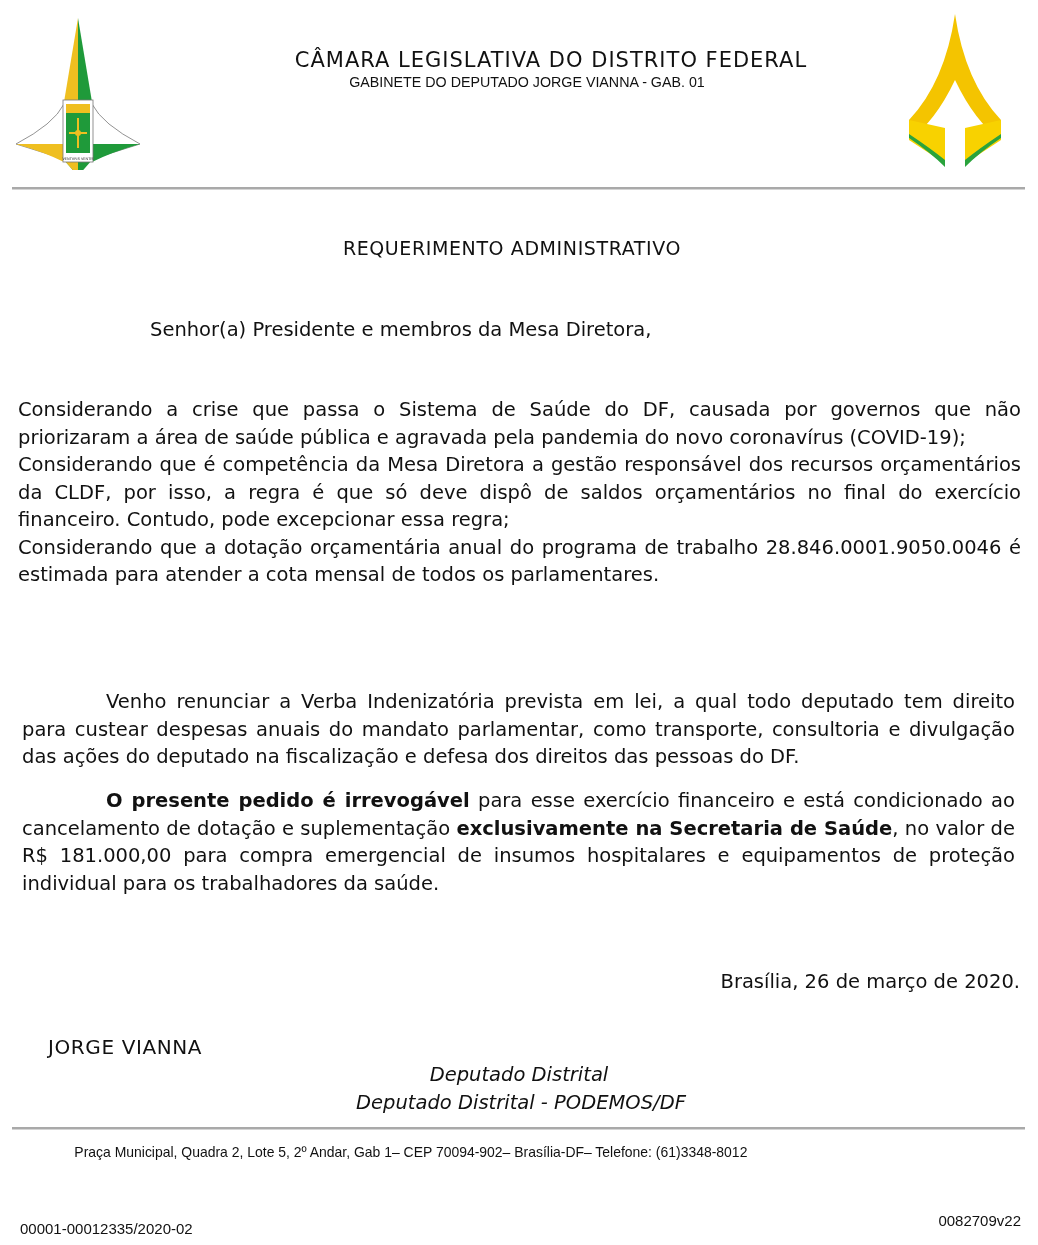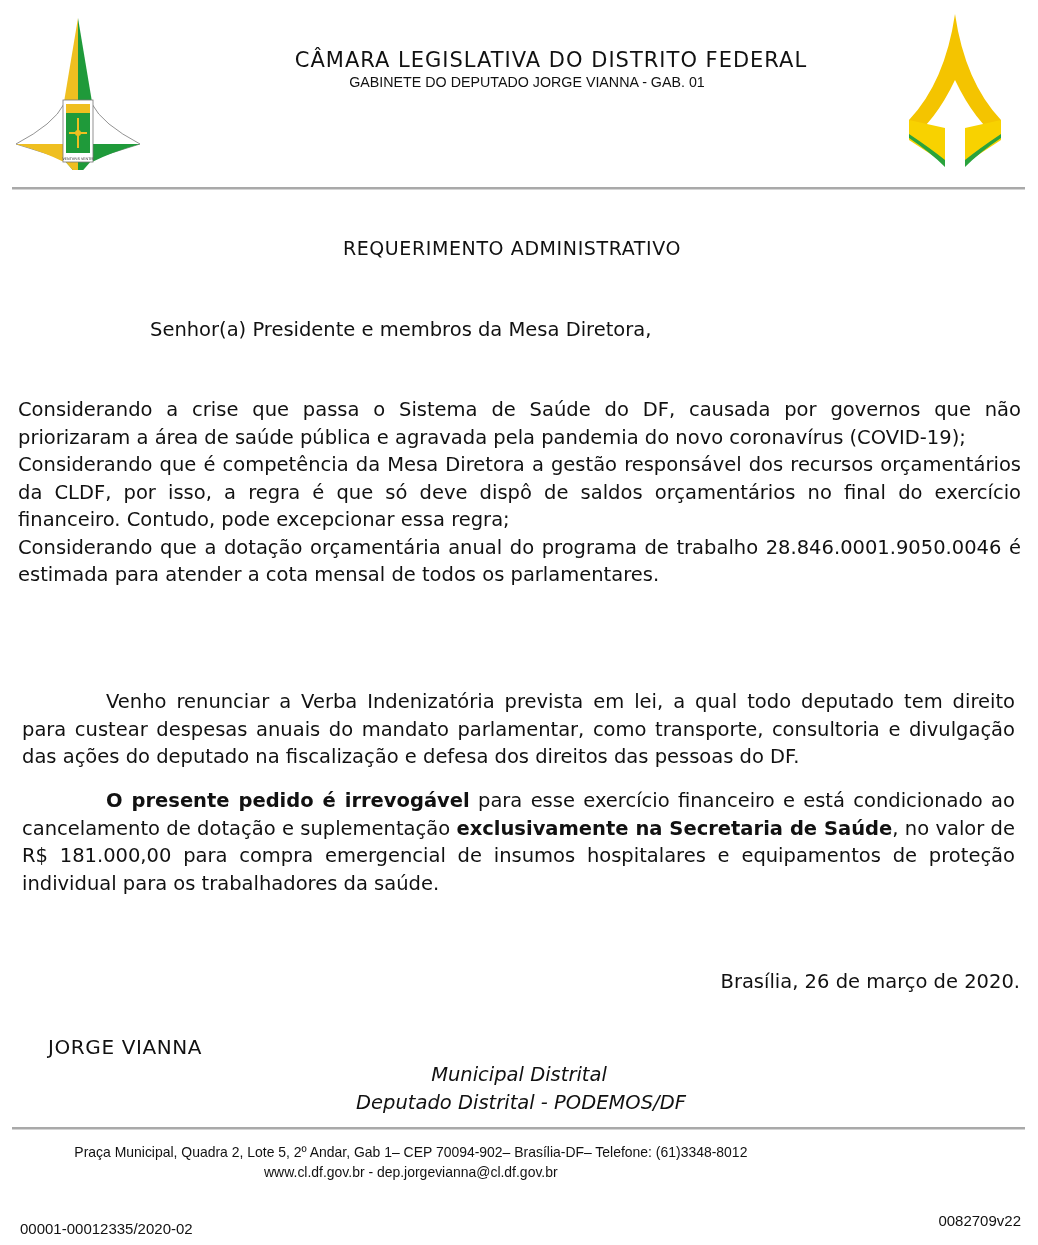--- a/index.html
+++ b/index.html
@@ -103,24 +103,23 @@
   <div>Considerando que a dotação orçamentária anual do programa de trabalho 28.846.0001.9050.0046 é estimada para atender  a cota mensal de todos os parlamentares.</div>
 </div>
 
 <div class="abs p block2"><span class="indent"></span><span>Venho renunciar a Verba Indenizatória prevista em lei, a qual todo deputado tem direito para custear despesas anuais do mandato parlamentar, como transporte, consultoria e divulgação das ações do deputado na fiscalização e defesa dos direitos das pessoas do DF.</span></div>
 
 <div class="abs p block3"><span class="indent"></span><span class="b">O presente pedido é irrevogável</span><span> para esse exercício financeiro e está condicionado ao cancelamento de dotação e suplementação </span><span class="b">exclusivamente na Secretaria de Saúde</span><span>, no valor de R$ 181.000,00 para compra emergencial de insumos hospitalares e equipamentos de proteção individual para os trabalhadores da saúde.</span></div>
 
 <div class="abs date">Brasília, 26 de março de 2020.</div>
 
 <div class="abs sig-name">JORGE VIANNA</div>
-<div class="abs sig-role">Municipal Distrital</div>
+<div class="abs sig-role">Deputado Distrital</div>
 <div class="abs sig-party">Deputado Distrital - PODEMOS/DF</div>
 
 <div class="abs rule" style="top:1127px;"></div>
 
 <div class="abs addr">
   <div><span>Praça Municipal, Quadra 2, Lote 5, 2º Andar, Gab 1– CEP 70094-902– Brasília-DF– Telefone: (61)3348-8012</span></div>
-  <div><span>www.cl.df.gov.br - dep.jorgevianna@cl.df.gov.br</span></div>
 </div>
 
 <div class="abs foot-left">00001-00012335/2020-02</div>
 <div class="abs foot-right">0082709v22</div>
 
 </body></html>

